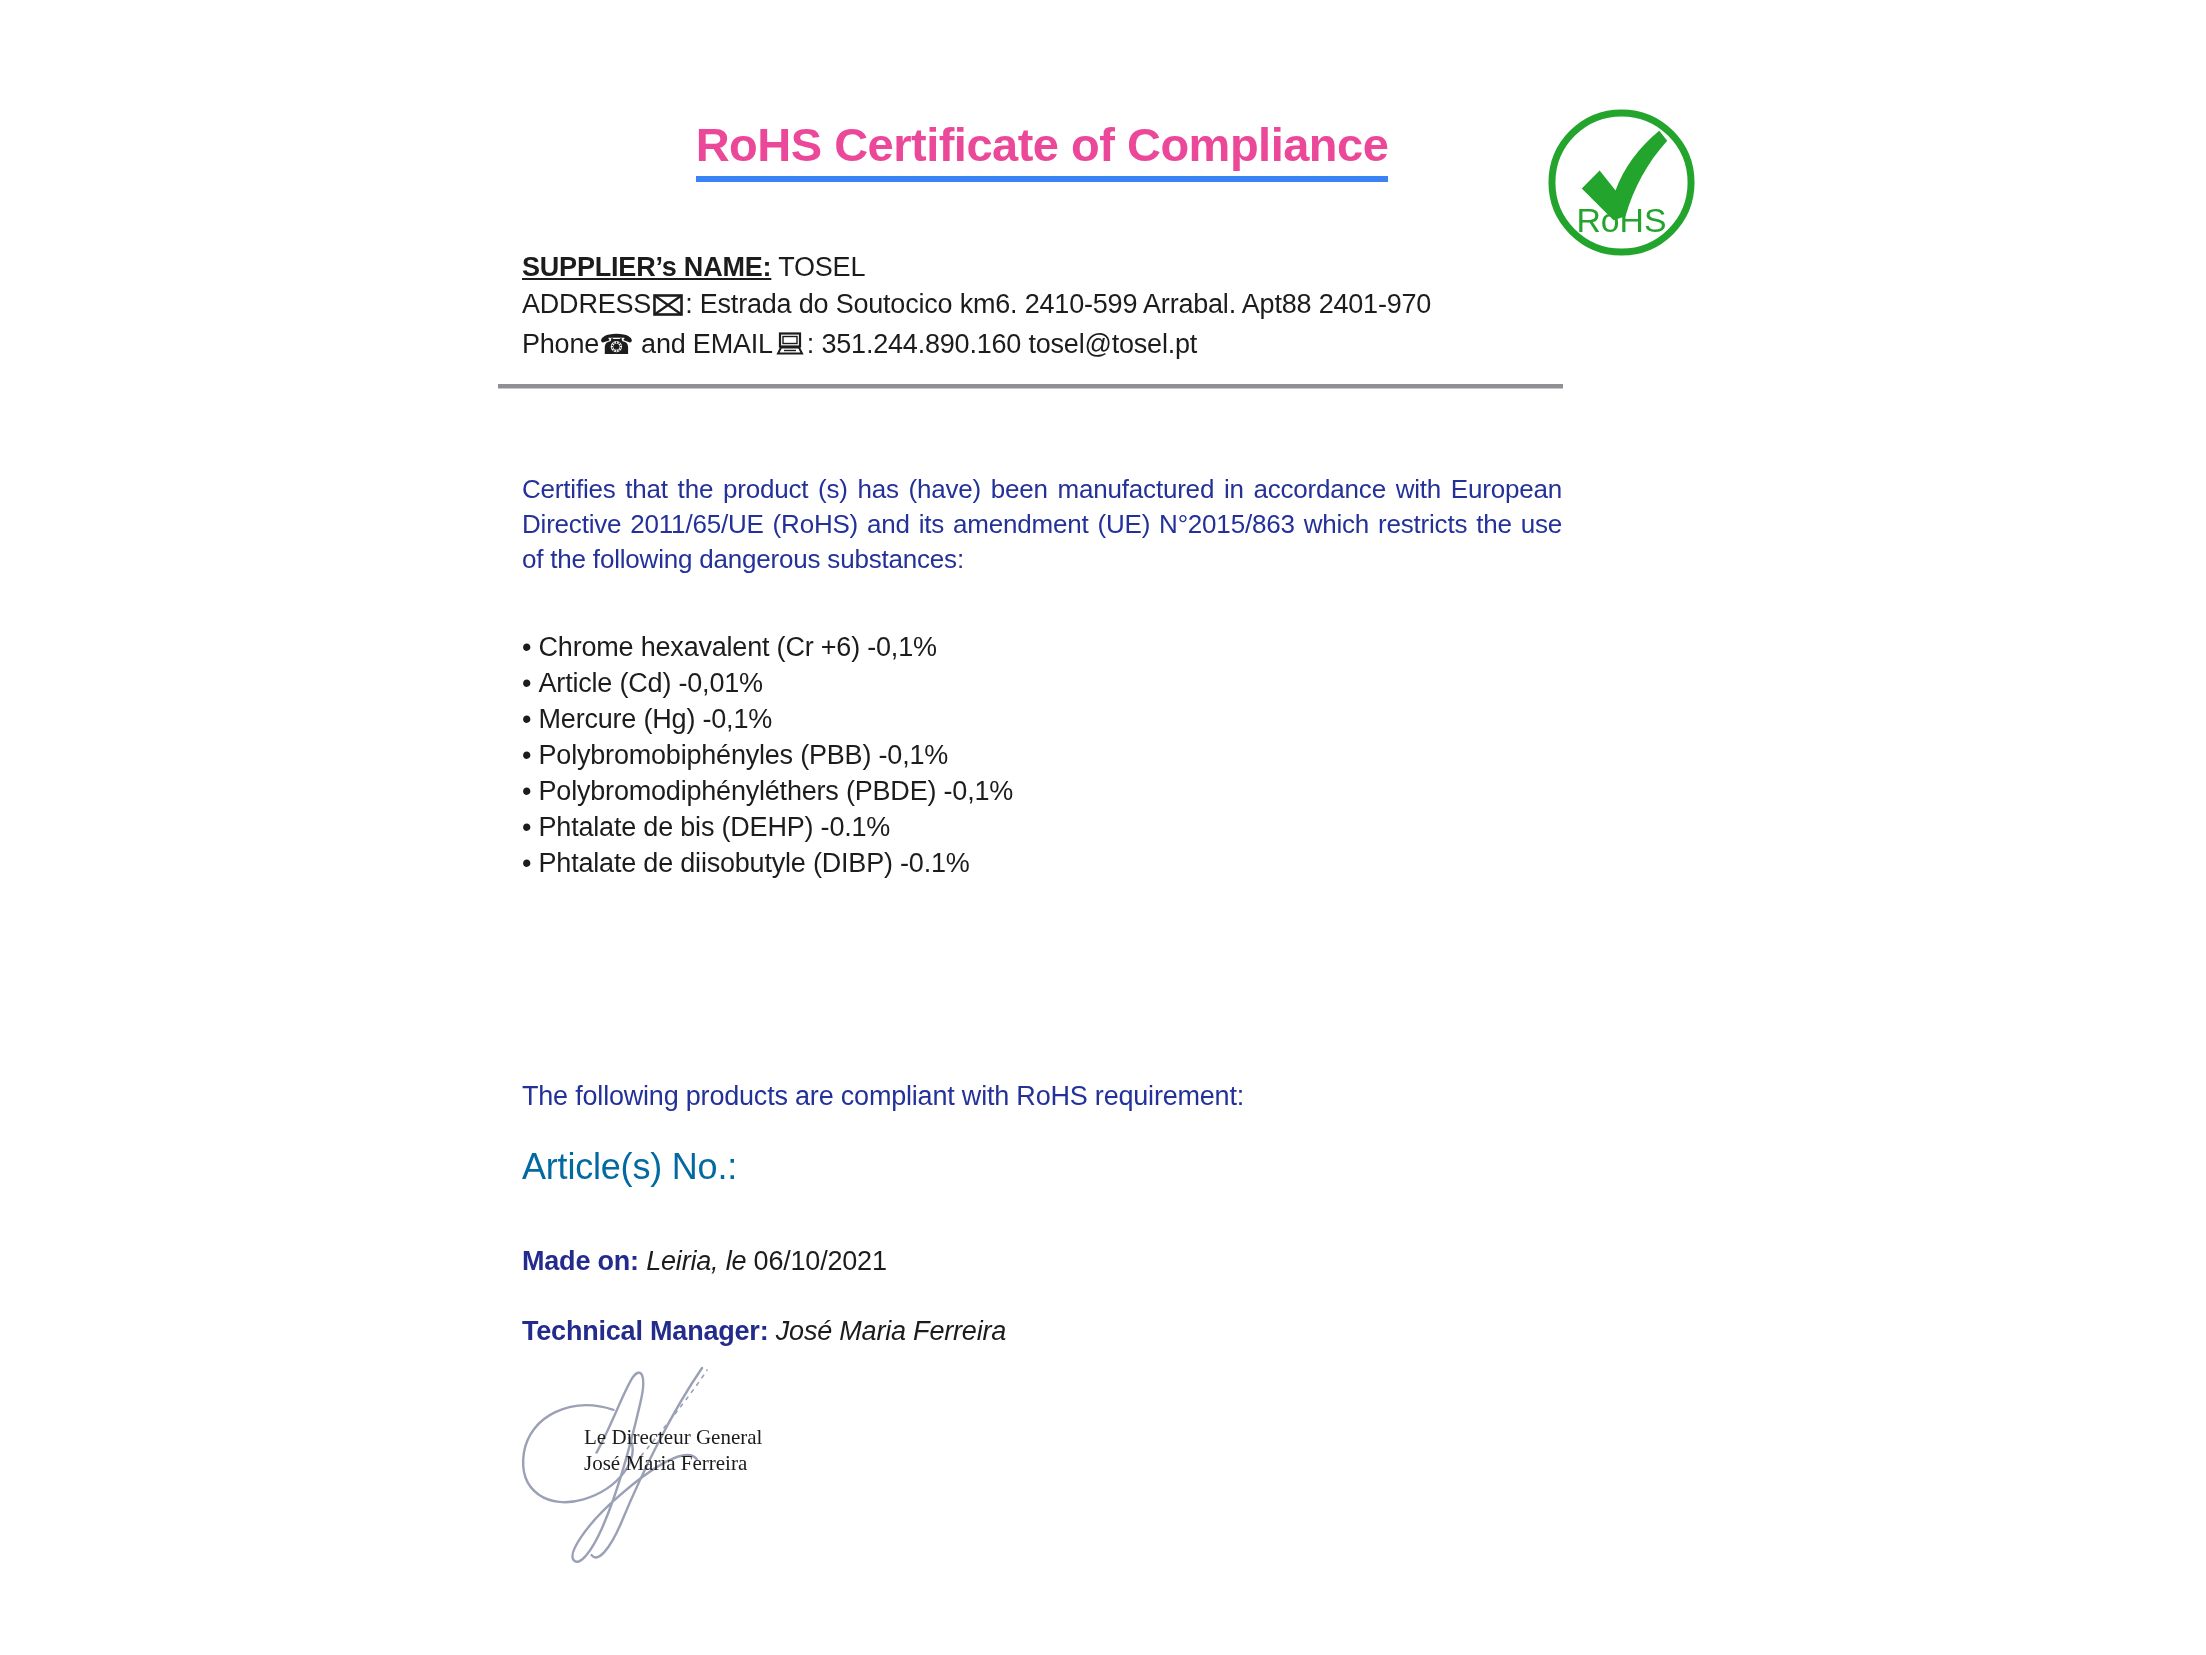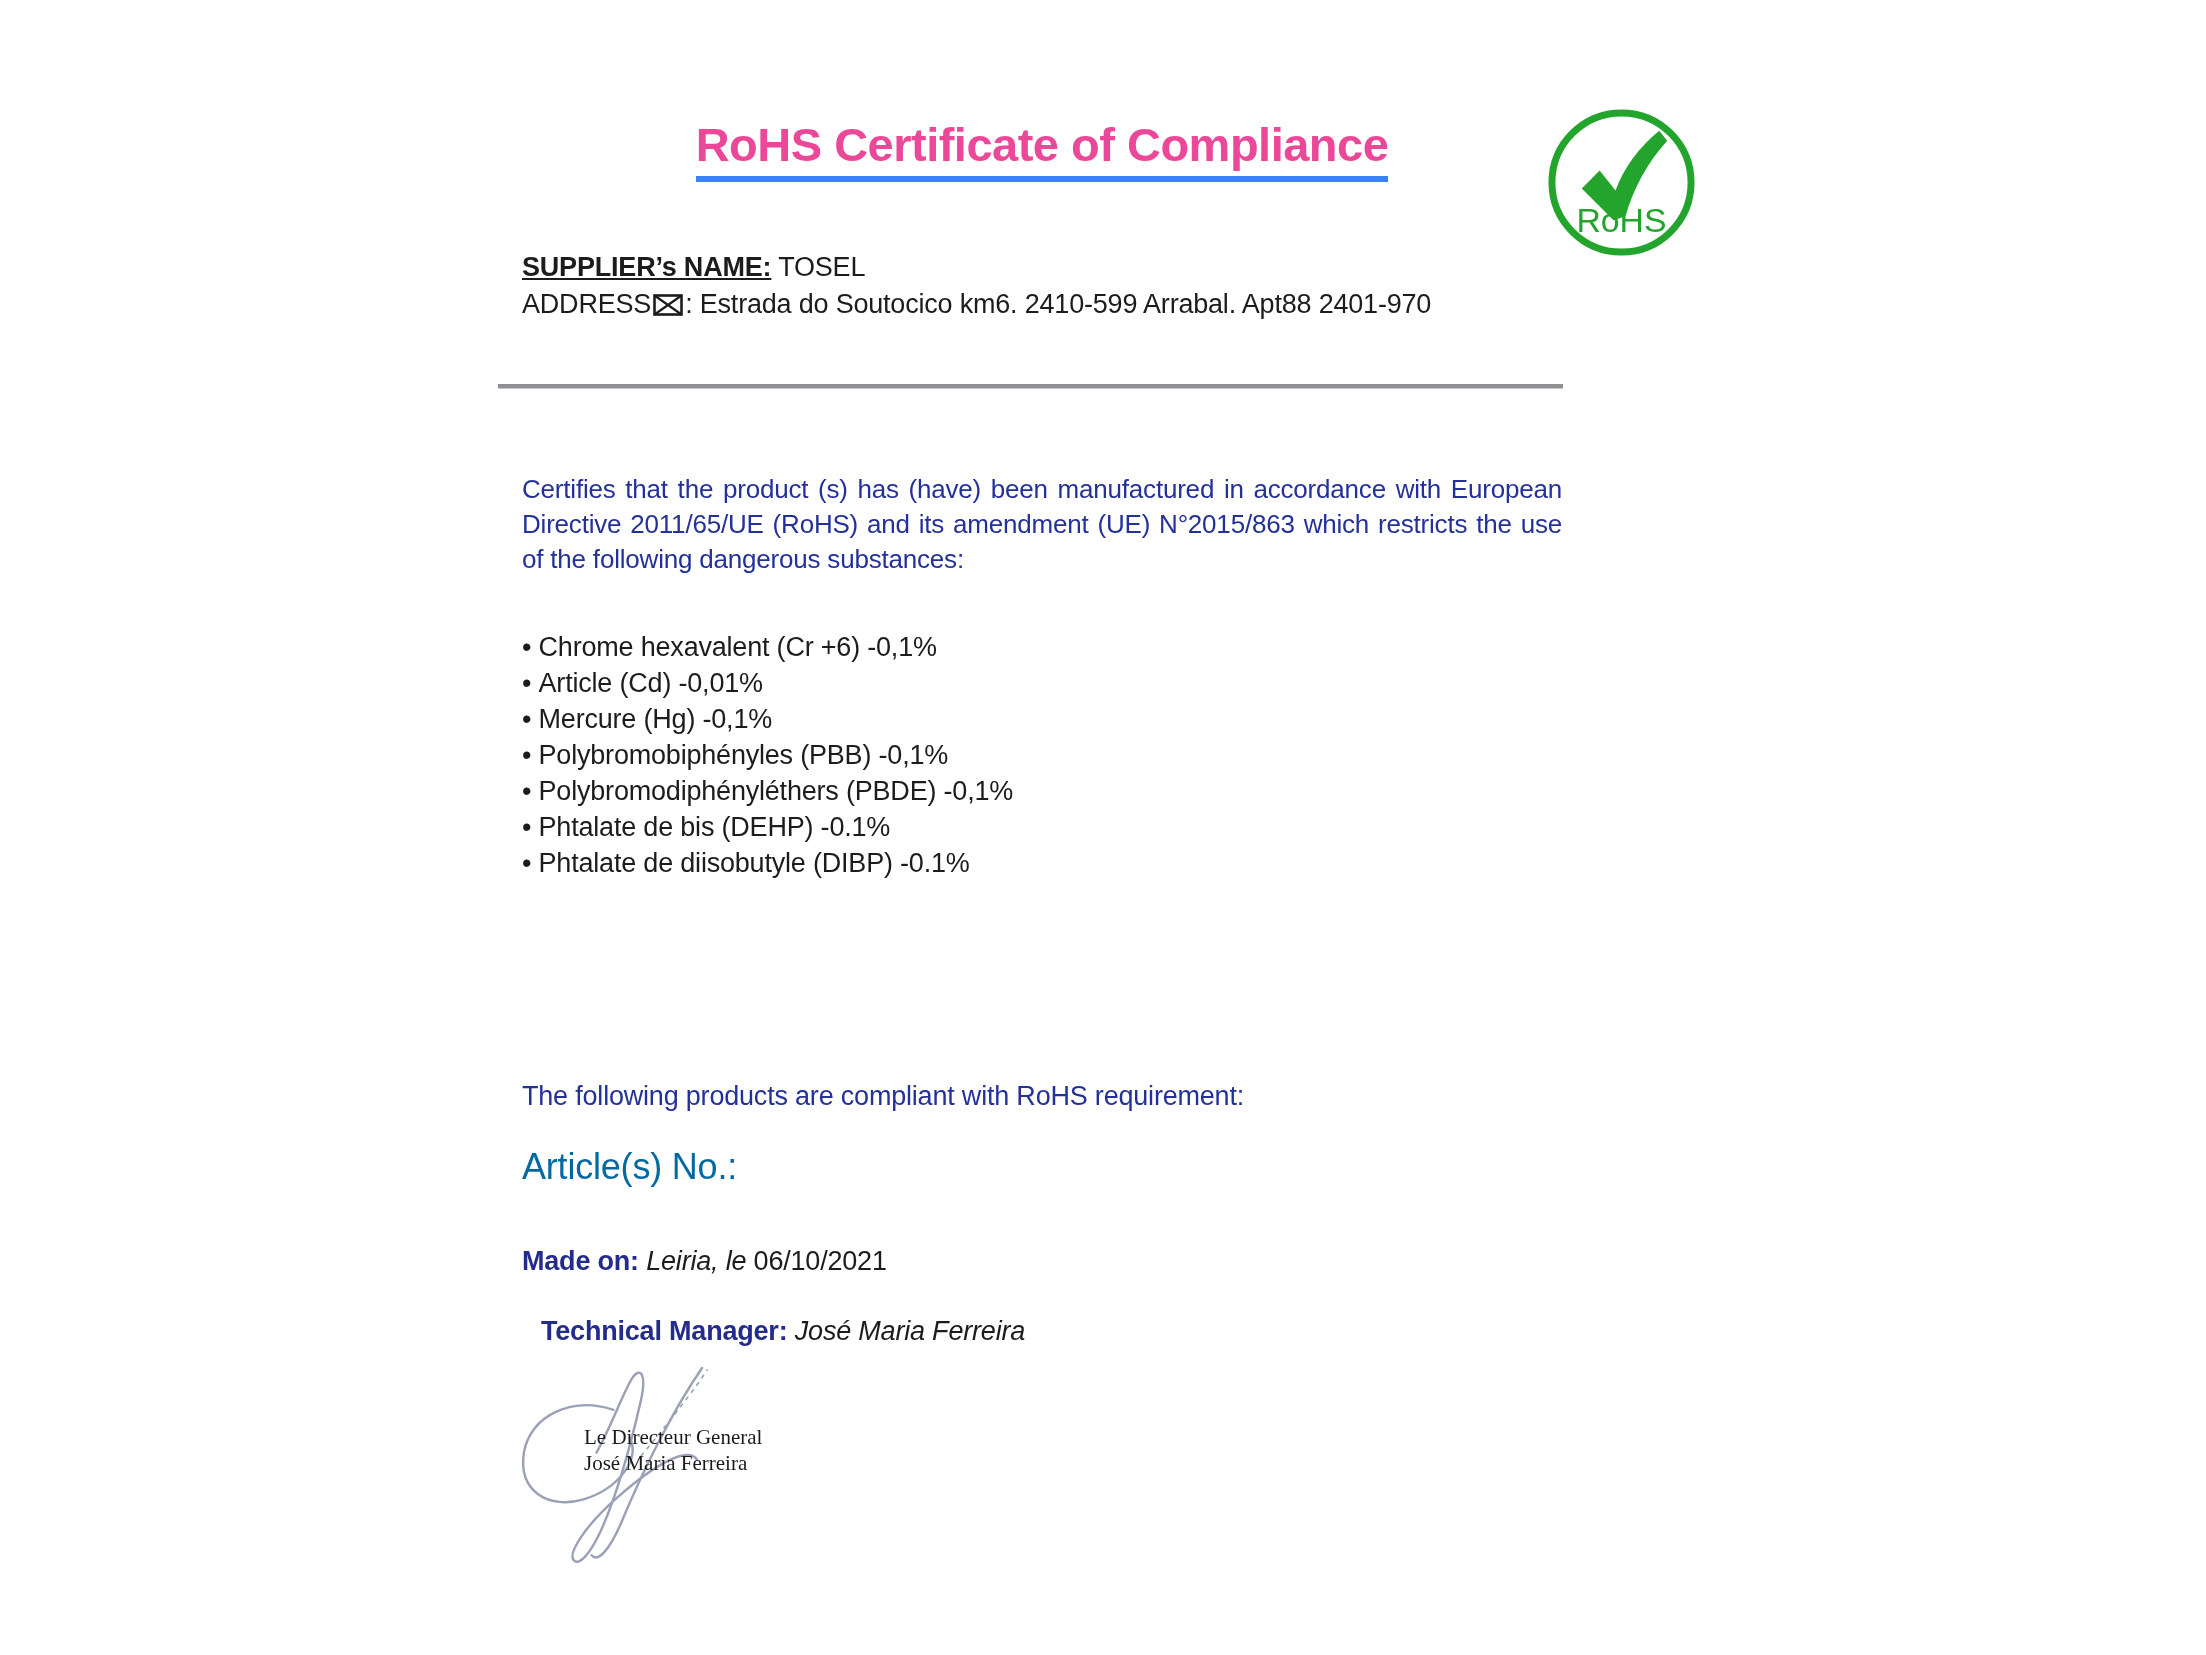--- a/index.html
+++ b/index.html
@@ -30,21 +30,21 @@
   }
   
   .substances{left:522px;top:629px;margin:0;padding:0;list-style:none;
     font-size:27px;line-height:36px;color:#1c1c1c;letter-spacing:-0.2px;}
   .substances li::before{content:"\2022\00a0";}
   
   .compliance{left:522px;top:1081px;font-size:27px;color:#233199;letter-spacing:-0.2px;}
   .articles{left:522px;top:1146px;font-size:36px;color:#0369a1;letter-spacing:-0.2px;}
   
   .made-on{left:522px;top:1246px;font-size:27px;letter-spacing:-0.2px;}
-  .manager{left:522px;top:1316px;font-size:27px;letter-spacing:-0.2px;margin-left:19px;}
+  .manager{left:522px;top:1316px;font-size:27px;letter-spacing:-0.2px;}
   .navy-bold{font-weight:bold;color:#232b8d;}
   .ital{font-style:italic;}
   
   .signature{left:502px;top:1358px;width:418px;height:239px;}
   .sig-svg{position:absolute;left:0;top:0;}
   .sig-text{
     position:absolute;left:82px;top:66px;font-family:"Liberation Serif",serif;
     font-size:21px;line-height:26px;color:#1b1b1b;white-space:nowrap;
   }
 </style>
@@ -65,20 +65,28 @@
 
 <div class="abs supplier">
   <div>
     <span class="lbl-strong">SUPPLIER’s NAME:</span><span> TOSEL</span>
   </div>
   <div>
     <span>ADDRESS</span><span class="inline-icon"><svg width="30" height="22" viewBox="0 0 30 22">
           <rect x="1.5" y="1.5" width="27" height="19" fill="none" stroke="#1c1c1c" stroke-width="2.6"></rect>
           <path d="M1.5 1.5 L28.5 20.5 M28.5 1.5 L1.5 20.5" stroke="#1c1c1c" stroke-width="2.2" fill="none"></path>
         </svg></span><span>: Estrada do Soutocico km6. 2410-599 Arrabal. Apt88 2401-970</span>
+  </div>
+  <div>
+    <span>Phone</span><span class="phone-glyph">☎</span><span> and EMAIL</span><span class="inline-icon"><svg width="30" height="24" viewBox="0 0 30 24">
+          <rect x="5" y="1.5" width="20" height="13" fill="none" stroke="#1c1c1c" stroke-width="2.2"></rect>
+          <rect x="8" y="4.5" width="14" height="7" fill="none" stroke="#1c1c1c" stroke-width="1.4"></rect>
+          <path d="M3 21.5 L27 21.5 L24 15.5 L6 15.5 Z" fill="none" stroke="#1c1c1c" stroke-width="2"></path>
+          <path d="M9 18.5 L21 18.5" stroke="#1c1c1c" stroke-width="1.4"></path>
+        </svg></span><span>: 351.244.890.160 tosel@tosel.pt</span>
   </div>
 </div>
 
 <div class="abs divider"></div>
 
 <p class="abs cert-par">Certifies that the product (s) has (have) been manufactured in accordance with European Directive 2011/65/UE (RoHS) and its amendment (UE) N°2015/863 which restricts the use of the following dangerous substances:</p>
 
 <ul class="abs substances">
     <li>Chrome hexavalent (Cr +6) -0,1%</li>
     <li>Article (Cd) -0,01%</li>

